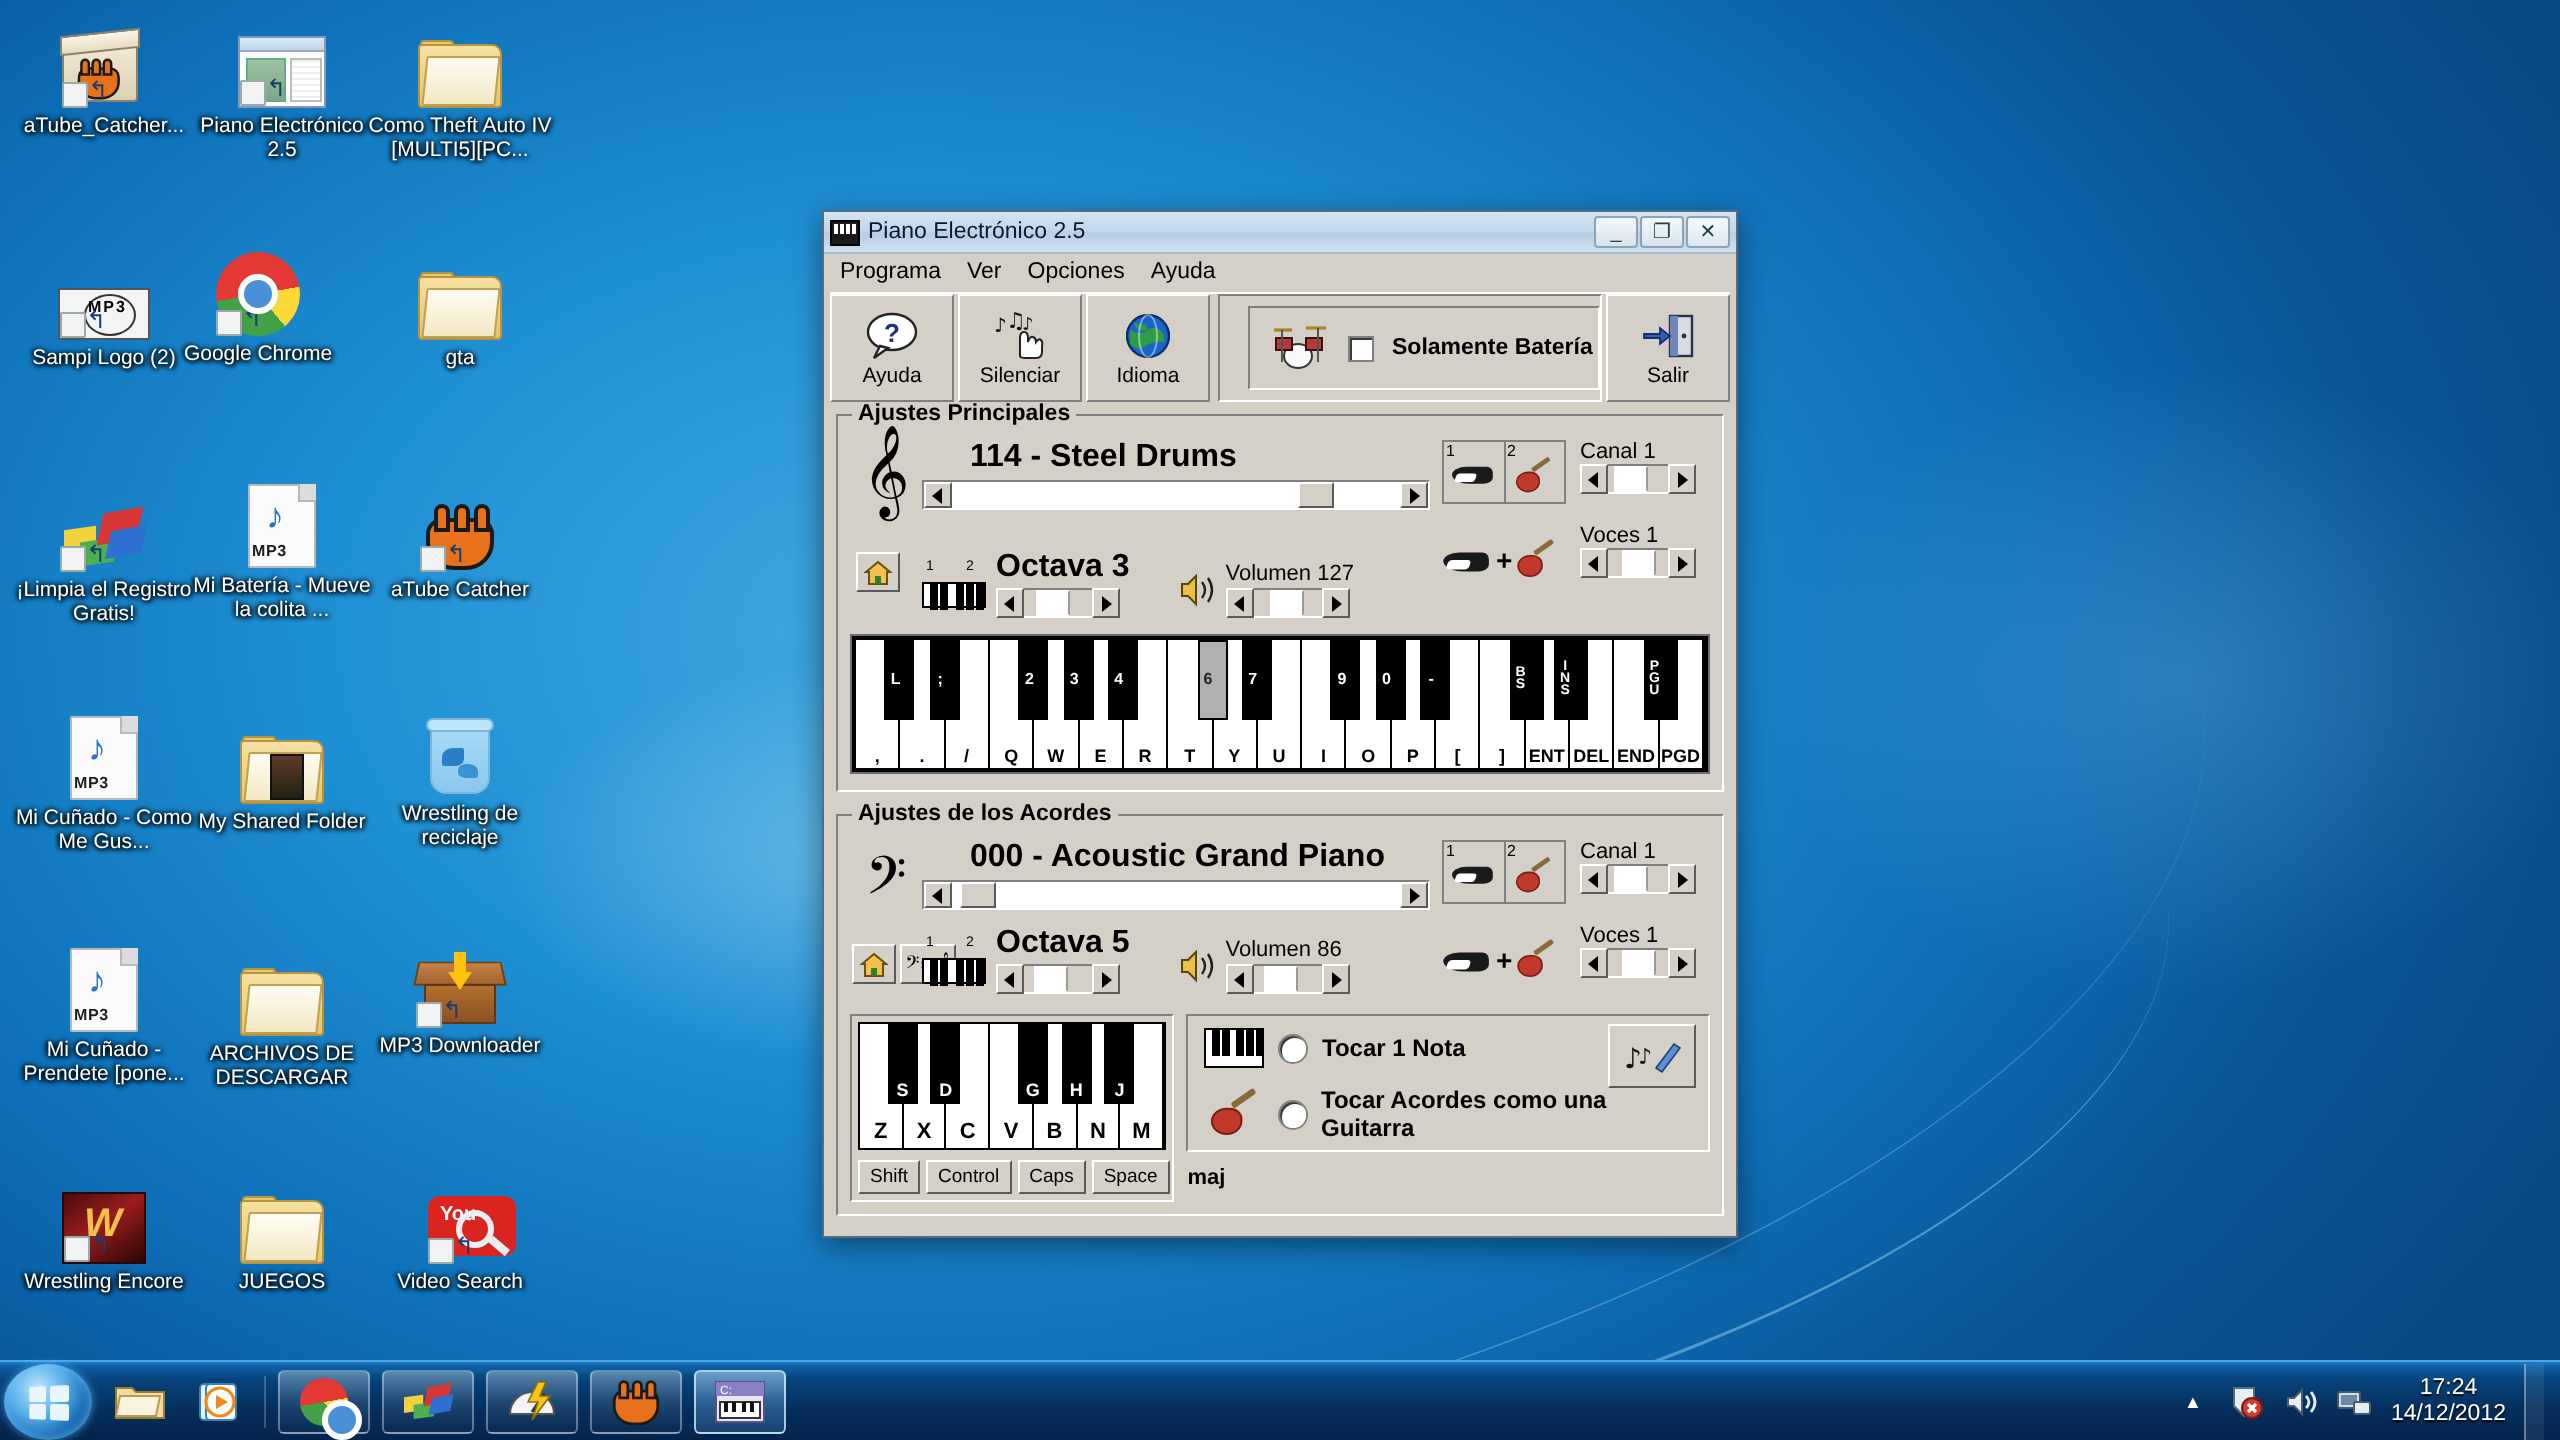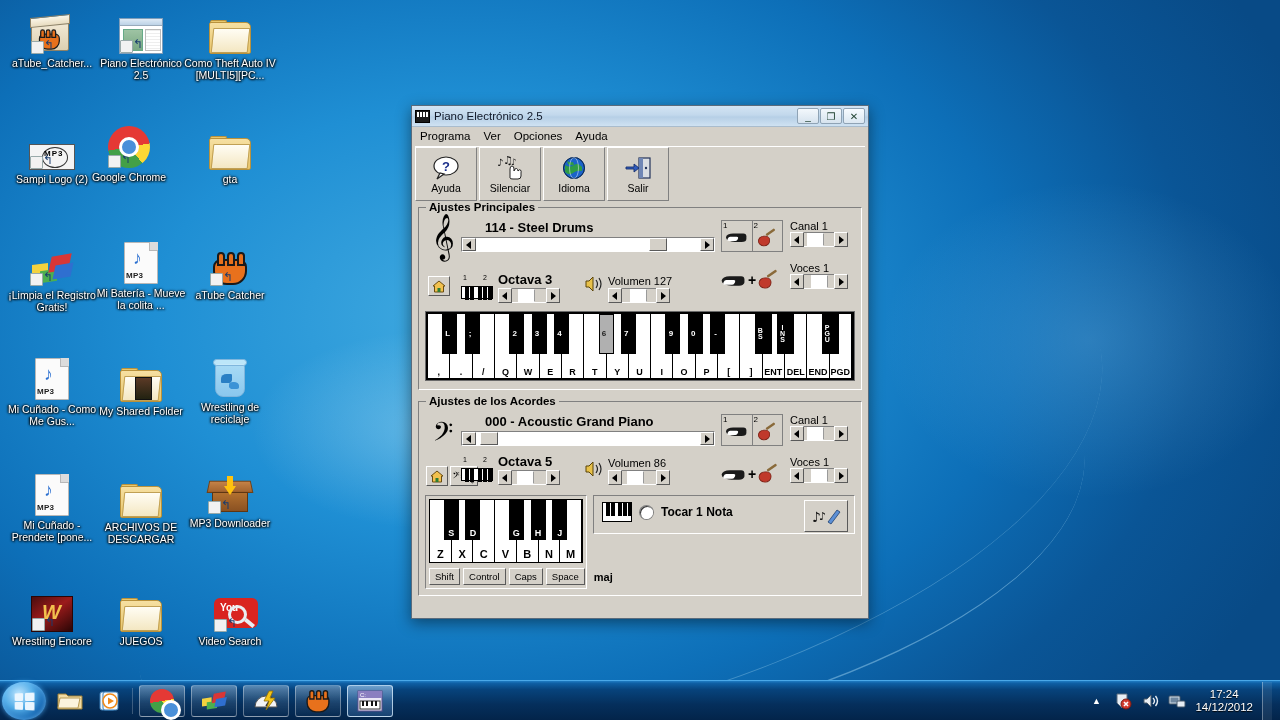--- a/index.html
+++ b/index.html
@@ -281,21 +281,21 @@
   }
   .spin { display:flex; align-items:stretch; height:15px; width:62px; }
   .spin .arw {
     width:14px; background:#d4d0c8; border:1px solid #fff; border-right-color:#5a5a5a; border-bottom-color:#5a5a5a;
     display:flex; align-items:center; justify-content:center; cursor:pointer; flex:none;
   }
   .spin .mid { flex:1; background:#d4d0c8; border-top:1px solid #808080; border-bottom:1px solid #fff; position:relative; }
   .spin .mid .knob { position:absolute; top:0; bottom:0; width:17px; background:#fff; border:1px solid #fff; border-right-color:#9a9a9a; }
 
   .label-sm { font-size:11px; color:#000; }
-  .label-bold { font-size:13px; font-weight:bold; color:#000; }
+  .label-bold { font-size:16px; font-weight:bold; color:#000; }
 
   .sunkbtn {
     width:22px; height:20px; background:#d4d0c8;
     border:1px solid #fff; border-right-color:#5a5a5a; border-bottom-color:#5a5a5a;
     display:flex; align-items:center; justify-content:center; cursor:pointer;
   }
 
   
   .kb-wrap {
     margin:6px; background:#000; padding:2px; position:relative;
@@ -643,20 +643,37 @@
           <circle cx="12" cy="12" r="10.5" fill="#1b63c9" stroke="#0b2f63"></circle>
           <path d="M3 9 q5 3 9 0 t8 2 l0 4 q-5 -1 -9 2 t-8 -1 Z" fill="#2e9b47"></path>
           <path d="M5 5 q3 2 6 1 l1 3 q-4 1 -6 -1 Z" fill="#2e9b47"></path>
           <ellipse cx="12" cy="12" rx="10.5" ry="10.5" fill="none" stroke="#0b2f63"></ellipse>
           <ellipse cx="12" cy="12" rx="4.5" ry="10.5" fill="none" stroke="rgba(255,255,255,.45)"></ellipse>
         </svg>
       </div>
       <div class="lb">Idioma</div>
     </div>
 
+    <div id="drum-panel">
+      <div class="inner">
+        <span>
+          <svg width="30" height="26" viewBox="0 0 30 26">
+            <ellipse cx="14" cy="19" rx="7" ry="6" fill="#fafafa" stroke="#333"></ellipse>
+            <rect x="3" y="10" width="8" height="6" fill="#b23b3b" stroke="#3a1010"></rect>
+            <rect x="18" y="10" width="8" height="6" fill="#b23b3b" stroke="#3a1010"></rect>
+            <line x1="2" y1="6" x2="11" y2="6" stroke="#a88421" stroke-width="1.6"></line>
+            <line x1="18" y1="5" x2="28" y2="5" stroke="#a88421" stroke-width="1.6"></line>
+            <line x1="6" y1="6" x2="6" y2="22" stroke="#555"></line>
+            <line x1="24" y1="5" x2="24" y2="22" stroke="#555"></line>
+          </svg>
+        </span>
+        <span class="wcheck"></span>
+        <span class="lb">Solamente Batería</span>
+      </div>
+    </div>
 
     <div class="tbtn" style="margin-right:0;">
       <div class="ic">
         <svg width="28" height="24" viewBox="0 0 28 24">
           <rect x="15" y="2" width="11" height="20" fill="#d9dde2" stroke="#22325a" stroke-width="1.2"></rect>
           <rect x="15" y="2" width="4" height="20" fill="#6f86b5"></rect>
           <circle cx="22" cy="12" r="1.2" fill="#22325a"></circle>
           <path d="M2 11 h8 v-3 l5 4 l-5 4 v-3 h-8 Z" fill="#2f5bbd" stroke="#16306e" stroke-width=".9"></path>
         </svg>
       </div>
@@ -720,21 +737,21 @@
                   </div>
                 <div class="arw">
                     <svg width="6" height="8" viewBox="0 0 6 8">
                       <path d="M1 0 L1 8 L6 4 Z" fill="#000"></path>
                     </svg>
                   </div>
               </div>
             </div>
           </div>
 
-          <div style="display:flex; margin-left:24px;">
+          <div style="display:flex; align-items:flex-end; margin-left:24px;">
             <span style="margin-right:4px;">
               <svg width="20" height="18" viewBox="0 0 20 18">
                 <path d="M2 6 h3 l4-4 v14 l-4-4 h-3 Z" fill="#e8c14a" stroke="#5a4408"></path>
                 <path d="M12 5 q3 4 0 8" fill="none" stroke="#222" stroke-width="1.2"></path>
                 <path d="M15 3 q4 6 0 12" fill="none" stroke="#222" stroke-width="1.2"></path>
               </svg>
             </span>
             <div>
               <div class="label-sm" style="margin-bottom:1px;">Volumen 127</div>
               <div class="spin">
@@ -914,21 +931,21 @@
                   </div>
                 <div class="arw">
                     <svg width="6" height="8" viewBox="0 0 6 8">
                       <path d="M1 0 L1 8 L6 4 Z" fill="#000"></path>
                     </svg>
                   </div>
               </div>
             </div>
           </div>
 
-          <div style="display:flex; align-items:center; margin-left:24px;">
+          <div style="display:flex; align-items:flex-end; margin-left:24px;">
             <span style="margin-right:4px;">
               <svg width="20" height="18" viewBox="0 0 20 18">
                 <path d="M2 6 h3 l4-4 v14 l-4-4 h-3 Z" fill="#e8c14a" stroke="#5a4408"></path>
                 <path d="M12 5 q3 4 0 8" fill="none" stroke="#222" stroke-width="1.2"></path>
                 <path d="M15 3 q4 6 0 12" fill="none" stroke="#222" stroke-width="1.2"></path>
               </svg>
             </span>
             <div>
               <div class="label-sm" style="margin-bottom:1px;">Volumen 86</div>
               <div class="spin">
@@ -1048,20 +1065,27 @@
               <i style="left:8px;"></i>
               <i style="left:15px;"></i>
               <i style="left:20px;"></i>
               <i style="left:25px;"></i>
           </span>
           <span class="wradio" id="r0"></span>
           <span class="rl">Tocar 1 Nota</span>
         </div>
 
 
+        <div class="radio-row" style="margin-bottom:2px;">
+          <span style="width:30px; display:inline-flex; justify-content:center;">
+            <span class="gguitar" style="transform:scale(1.05);"></span>
+          </span>
+          <span class="wradio" id="r2"></span>
+          <span class="rl">Tocar Acordes como una Guitarra</span>
+        </div>
 
         <div style="position:absolute; right:6px; top:4px; width:44px; height:32px;
                     border:1px solid #fff; border-right-color:#5a5a5a; border-bottom-color:#5a5a5a;
                     background:#d4d0c8; display:flex; align-items:center; justify-content:center;">
           <svg width="30" height="20" viewBox="0 0 30 20">
             <text x="1" y="16" font-size="14" fill="#111" font-family="DejaVu Sans, sans-serif">♪</text>
             <text x="8" y="14" font-size="11" fill="#111" font-family="DejaVu Sans, sans-serif">♪</text>
             <path d="M17 16 L26 4 L29 6 L20 18 Z" fill="#5b8fd6" stroke="#20406e" stroke-width=".8"></path>
           </svg>
         </div>

